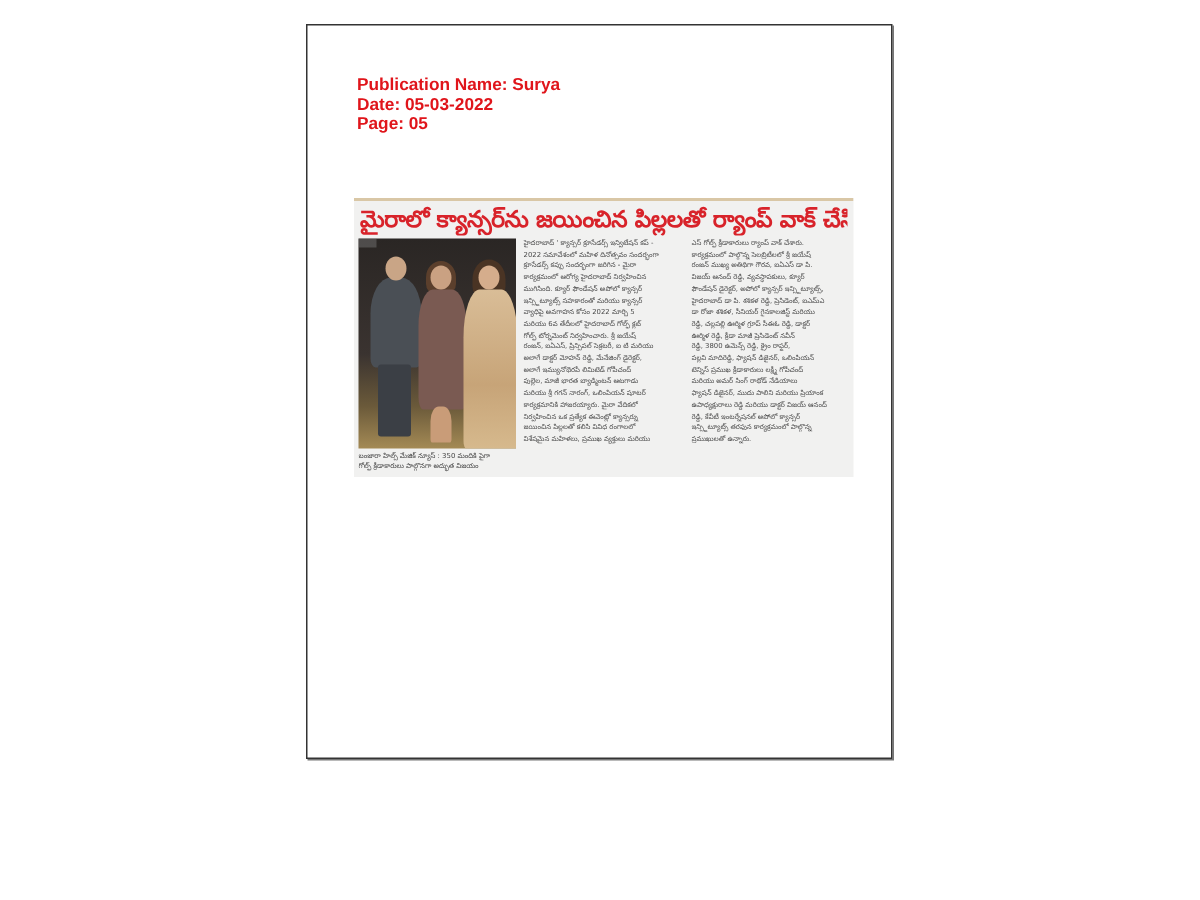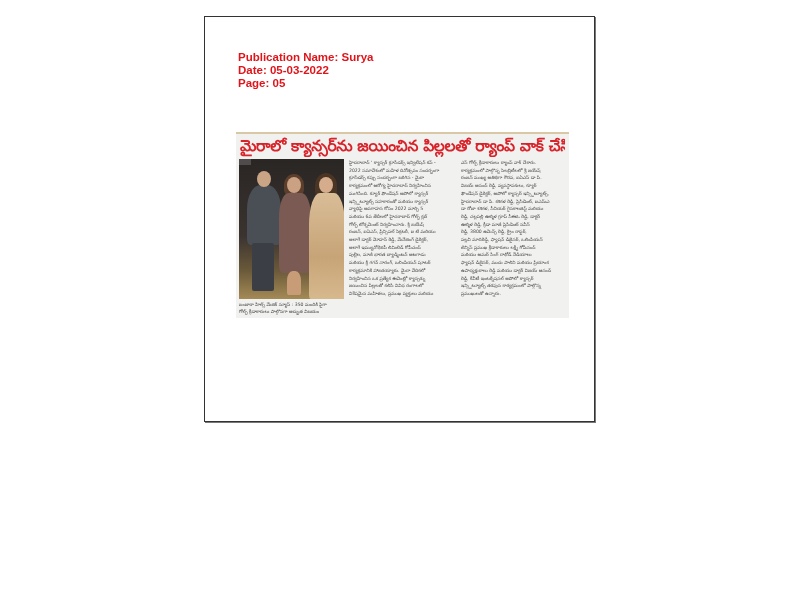--- a/index.html
+++ b/index.html
@@ -1,20 +1,20 @@
 <!DOCTYPE html>
 <html><head>
   <meta charset="utf-8">
   <style>
     * { box-sizing: border-box; margin: 0; padding: 0; }
     html, body { width: 800px; height: 600px; background: #ffffff; overflow: hidden; }
     body { position: relative; font-family: "DejaVu Sans", sans-serif; }
 
     .page {
-      position: absolute; left: 204px; top: 16px; width: 391px; height: 406px;
+      position: absolute; left: 204px; top: 16px; width: 391px; height: 490px;
       border: 1px solid #333; background: #fff;
       box-shadow: 1px 1px 0 #777;
     }
     .meta {
       position: absolute; left: 33px; top: 34px;
       color: #e0151b; font-family: "Liberation Sans", sans-serif;
       font-weight: bold; font-size: 11.5px; line-height: 13px;
     }
     .meta div { white-space: nowrap; }
 

